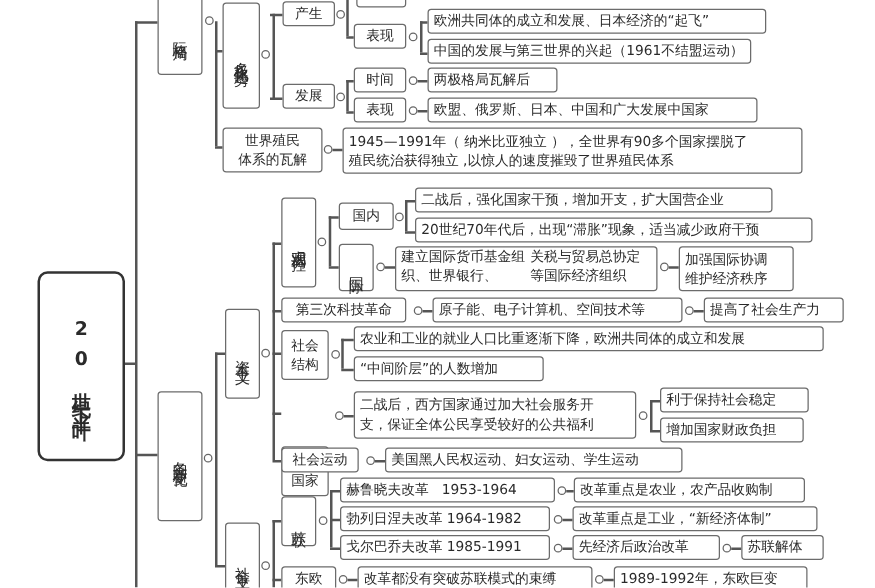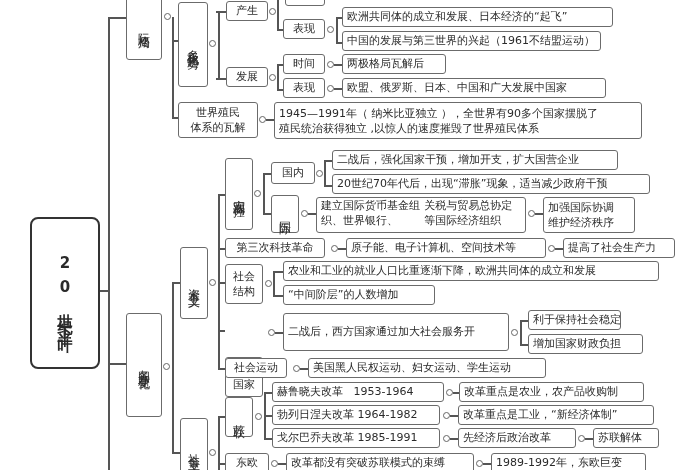--- a/index.html
+++ b/index.html
@@ -189,26 +189,27 @@
     <span>“中间阶层”的人数增加</span>
   </div>
 
 <div class="box center wrap" style="left:225px;top:313px;width:38px;height:40px;flex-direction:column;line-height:15px;margin-top:44px;">
     <span>福利国家</span>
   </div>
 <div class="knob" style="left:268px;top:329px;"></div>
 <div class="line h" style="left:275px;top:332px;width:8px;"></div>
 <div class="box wrap" style="left:283px;top:313px;width:226px;height:38px;flex-direction:column;align-items:flex-start;justify-content:center;line-height:16px;">
     <span>二战后，西方国家通过加大社会服务开</span>
+    <span>支，保证全体公民享受较好的公共福利</span>
   </div>
 <div class="knob" style="left:511px;top:329px;"></div>
 <div class="line v" style="left:520px;top:320px;height:24px;"></div>
 <div class="line h" style="left:520px;top:320px;width:8px;"></div>
 <div class="line h" style="left:520px;top:344px;width:8px;"></div>
-<div class="box" style="left:528px;top:310px;width:93px;height:20px;">
+<div class="box" style="left:528px;top:310px;width:119px;height:20px;">
     <span>利于保持社会稳定</span>
   </div>
 <div class="box" style="left:528px;top:334px;width:115px;height:20px;">
     <span>增加国家财政负担</span>
   </div>
 
 <div class="box center" style="left:225px;top:358px;width:62px;height:20px;">
     <span>社会运动</span>
   </div>
 <div class="knob" style="left:293px;top:365px;"></div>

